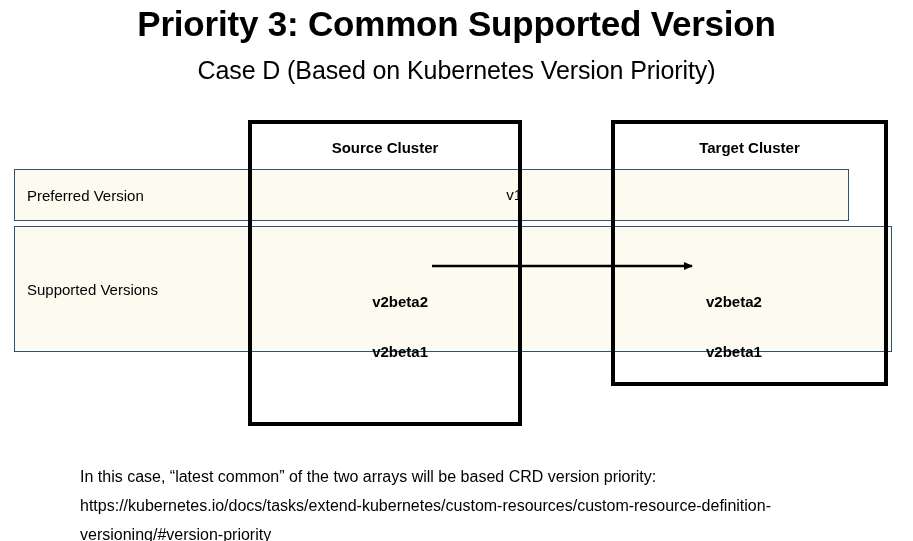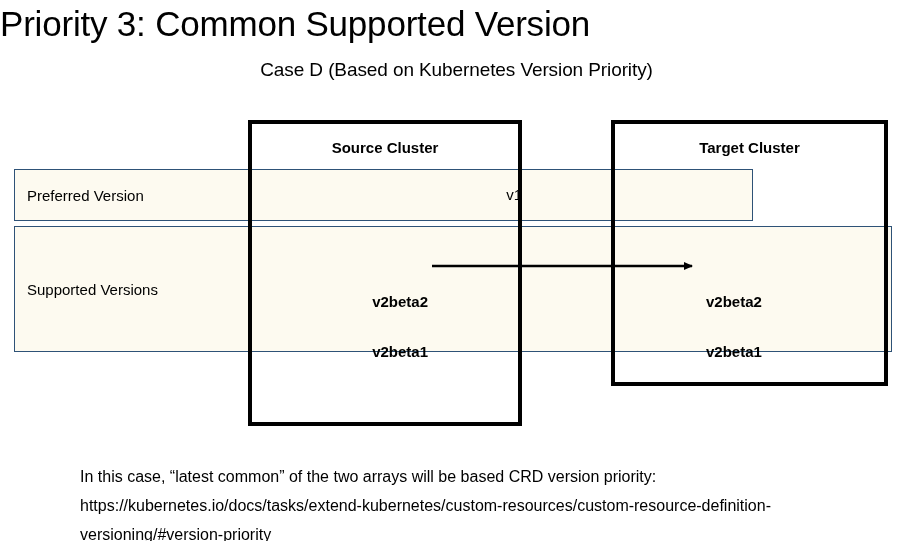--- a/index.html
+++ b/index.html
@@ -15,47 +15,48 @@
     font-family: "Liberation Sans", sans-serif;
     color: #000000;
   }
 
   
   #slide-title {
     position: absolute;
     left: 0;
     top: 2px;
     width: 913px;
+    text-align: center;
     font-size: 35px;
-    font-weight: 400;
+    font-weight: 700;
     line-height: 43px;
     letter-spacing: -0.2px;
     white-space: nowrap;
   }
   #slide-subtitle {
     position: absolute;
     left: 0;
     top: 54px;
     width: 913px;
     text-align: center;
-    font-size: 19px;
+    font-size: 25px;
     font-weight: 400;
     line-height: 32px;
     letter-spacing: -0.1px;
     white-space: nowrap;
   }
 
   
   .cream-row {
     position: absolute;
     background: #FDFAF0;
     border: 1px solid #2E5277;
     box-sizing: border-box;
   }
-  #row-preferred { left: 14px; top: 169px; width: 739px; height: 52px; }
+  #row-preferred { left: 14px; top: 169px; width: 835px; height: 52px; }
   #row-supported { left: 14px; top: 226px; width: 878px; height: 126px; }
 
   .row-label {
     position: absolute;
     left: 12px;
     font-size: 15px;
     font-weight: 400;
     white-space: nowrap;
   }
   #label-preferred { top: 17px; }

